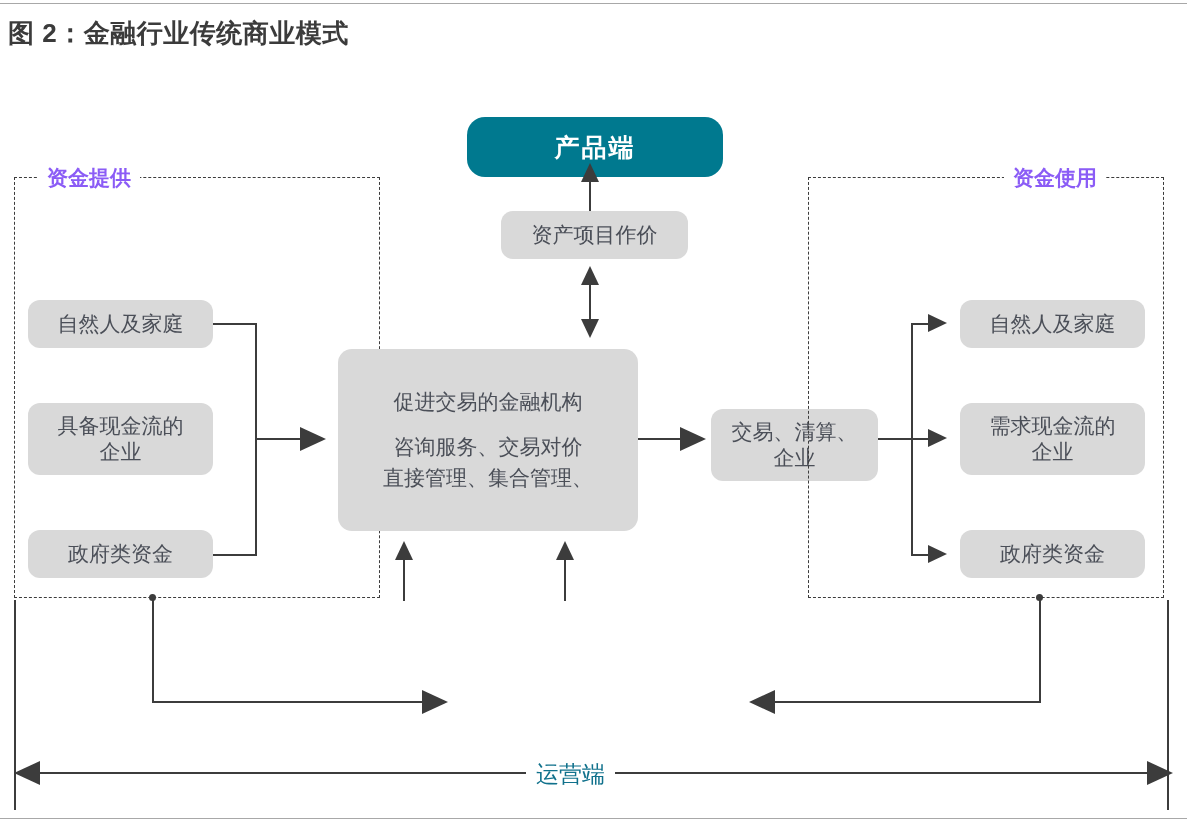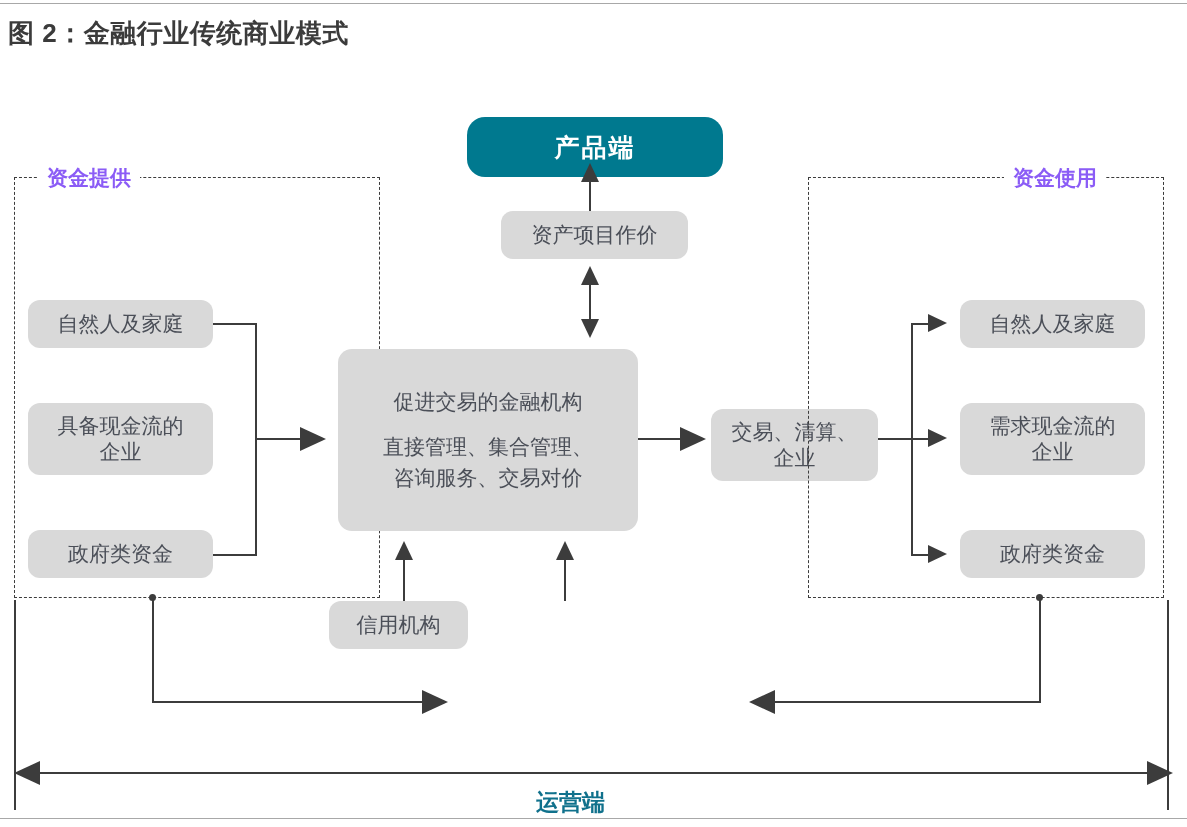--- a/index.html
+++ b/index.html
@@ -33,21 +33,21 @@
   .ah{position:absolute;width:0;height:0;}
   .ah.r{border-top:9px solid transparent;border-bottom:9px solid transparent;border-left:19px solid #3c3c3c;}
   .ah.l{border-top:9px solid transparent;border-bottom:9px solid transparent;border-right:19px solid #3c3c3c;}
   .ah.u{border-left:9px solid transparent;border-right:9px solid transparent;border-bottom:19px solid #3c3c3c;}
   .ah.d{border-left:9px solid transparent;border-right:9px solid transparent;border-top:19px solid #3c3c3c;}
   .ah.big.r{border-top:12px solid transparent;border-bottom:12px solid transparent;border-left:26px solid #3c3c3c;}
   .ah.big.l{border-top:12px solid transparent;border-bottom:12px solid transparent;border-right:26px solid #3c3c3c;}
 
   .dot{position:absolute;width:7px;height:7px;border-radius:50%;background:#3c3c3c;}
 
-  #oplabel{position:absolute;color:#10718c;font-size:23px;font-weight:bold;background:#fff;padding:0 10px;white-space:nowrap;margin-top:28px;}
+  #oplabel{position:absolute;color:#10718c;font-size:23px;font-weight:normal;background:#fff;padding:0 10px;white-space:nowrap;}
 </style>
 </head>
 <body>
 
 <div id="page">
 
   <div class="rule top"></div>
   <div class="rule bottom"></div>
 
   <div id="title">图 2：金融行业传统商业模式</div>
@@ -83,22 +83,22 @@
     <span>资产项目作价</span>
   </div>
 
   <div class="ln v" style="left:589px;top:283px;height:36px;"></div>
   <div class="ah u" style="left:581px;top:266px;"></div>
   <div class="ah d" style="left:581px;top:319px;"></div>
 
   <div class="node grey big" style="left:338px;top:349px;width:300px;height:182px;flex-direction:column;">
     <span class="l">促进交易的金融机构</span>
     <span class="sp"></span>
+    <span class="l">咨询服务、交易对价</span>
     <span class="l">直接管理、集合管理、</span>
-    <span class="l">咨询服务、交易对价</span>
   </div>
 
   <div class="ln h" style="left:638px;top:438px;width:48px;"></div>
   <div class="ah big r" style="left:680px;top:427px;"></div>
 
   <div class="node grey" style="left:711px;top:402px;width:167px;height:72px;flex-direction:column;margin-top:7px;">
     <span class="l">交易、清算、</span>
     <span class="l">企业</span>
   </div>
 
@@ -118,23 +118,20 @@
 
   <div class="ln h" style="left:878px;top:438px;width:35px;"></div>
   <div class="ln v" style="left:911px;top:323px;height:232px;"></div>
   <div class="ln h" style="left:911px;top:323px;width:22px;"></div>
   <div class="ah r" style="left:928px;top:314px;"></div>
   <div class="ln h" style="left:911px;top:438px;width:22px;"></div>
   <div class="ah r" style="left:928px;top:429px;"></div>
   <div class="ln h" style="left:911px;top:554px;width:22px;"></div>
   <div class="ah r" style="left:928px;top:545px;"></div>
 
-  <div class="node grey" style="left:329px;top:601px;width:139px;height:48px;">
-    <span>信用机构</span>
-  </div>
 
   <div class="ln v" style="left:403px;top:558px;height:43px;"></div>
   <div class="ah u" style="left:395px;top:541px;"></div>
   <div class="ln v" style="left:564px;top:558px;height:43px;"></div>
   <div class="ah u" style="left:556px;top:541px;"></div>
 
 
   <div class="dot" style="left:149px;top:594px;"></div>
   <div class="ln v" style="left:152px;top:597px;height:105px;"></div>
   <div class="ln h" style="left:152px;top:701px;width:276px;"></div>

